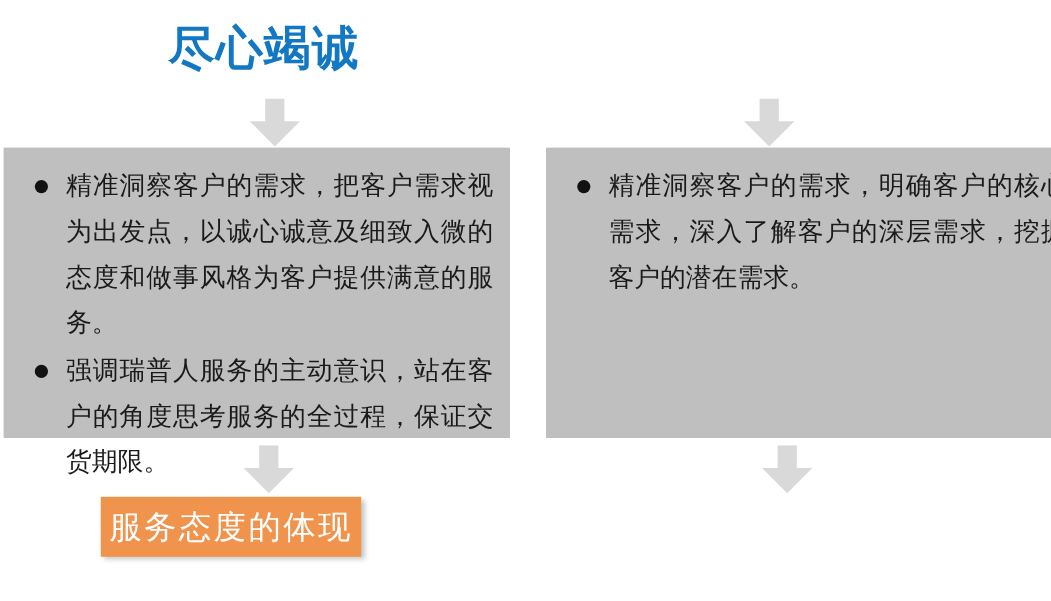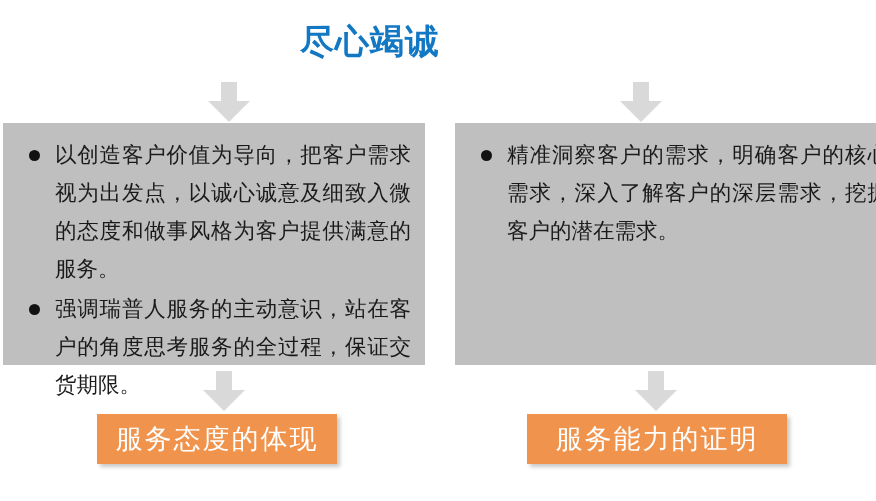--- a/index.html
+++ b/index.html
@@ -24,24 +24,24 @@
   }
 
   
   .col-title {
     position: absolute;
     top: 10px;
     height: 62px;
     line-height: 62px;
     font-family: "Liberation Sans", sans-serif;
     font-weight: bold;
-    font-size: 34px;
+    font-size: 39px;
     letter-spacing: 1px;
     color: #1278c4;
-    text-align: right;
+    text-align: center;
     white-space: nowrap;
   }
   .col-title.left  { left: 0;   width: 440px; }
   .col-title.right { left: 440px; width: 436px; }
 
   
   .block-arrow {
     position: absolute;
     width: 42px;
     height: 40px;
@@ -100,39 +100,39 @@
     background: #f0944d;
     box-shadow: 3px 3px 4px rgba(0,0,0,0.22);
     font-family: "Liberation Serif", serif;
     font-size: 27px;
     line-height: 50px;
     color: #ffffff;
     text-align: center;
     letter-spacing: 2px;
     white-space: nowrap;
   }
-  .result-box.left  { left: 97px;  width: 240px; }
+  .result-box.left  { left: 84px;  width: 217px; }
   .result-box.right { left: 527px; width: 260px; }
 </style>
 </head>
 <body>
 
 <div class="stage">
 
   <div class="col-title left">尽心竭诚</div>
 
   <div class="block-arrow arrow-top-left">
     <svg viewBox="0 0 42 40" xmlns="http://www.w3.org/2000/svg" aria-hidden="true">
       <polygon points="13,0 29,0 29,19 42,19 21,40 0,19 13,19" fill="#d9d9d9"></polygon>
     </svg>
   </div>
 
   <div class="gray-panel left">
     <ul class="bullet-list">
-      <li class="bullet-item">以创造客户价值为导向，把客户需求视为出发点，以诚心诚意及细致入微的态度和做事风格为客户提供满意的服务。</li>
+      <li class="bullet-item">精准洞察客户的需求，把客户需求视为出发点，以诚心诚意及细致入微的态度和做事风格为客户提供满意的服务。</li>
       <li class="bullet-item">强调瑞普人服务的主动意识，站在客户的角度思考服务的全过程，保证交货期限。</li>
     </ul>
   </div>
 
   <div class="block-arrow arrow-bot-left">
     <svg viewBox="0 0 42 40" xmlns="http://www.w3.org/2000/svg" aria-hidden="true">
       <polygon points="13,0 29,0 29,19 42,19 21,40 0,19 13,19" fill="#d9d9d9"></polygon>
     </svg>
   </div>
 
@@ -150,15 +150,14 @@
       <li class="bullet-item">精准洞察客户的需求，明确客户的核心需求，深入了解客户的深层需求，挖掘客户的潜在需求。</li>
     </ul>
   </div>
 
   <div class="block-arrow arrow-bot-right">
     <svg viewBox="0 0 42 40" xmlns="http://www.w3.org/2000/svg" aria-hidden="true">
       <polygon points="13,0 29,0 29,19 42,19 21,40 0,19 13,19" fill="#d9d9d9"></polygon>
     </svg>
   </div>
 
-  <div class="result-box right">服务能力的证明</div>
 
 </div>
 
 </body></html>

